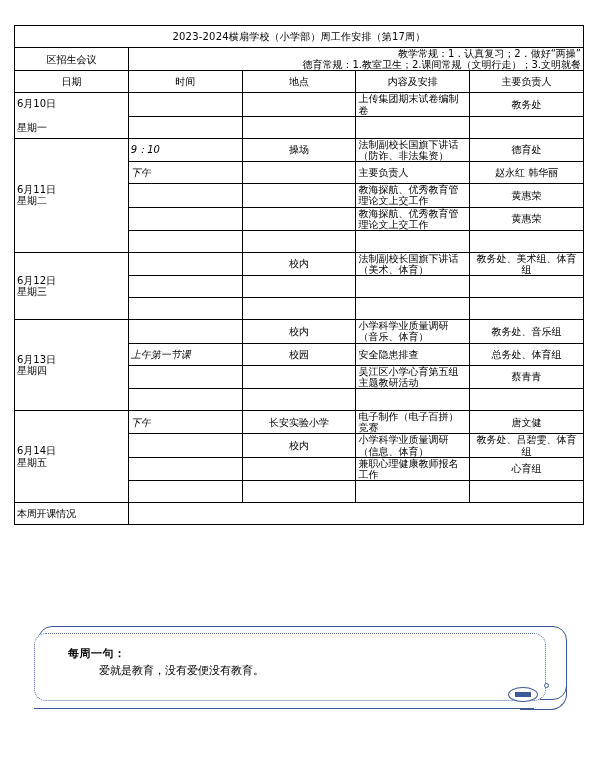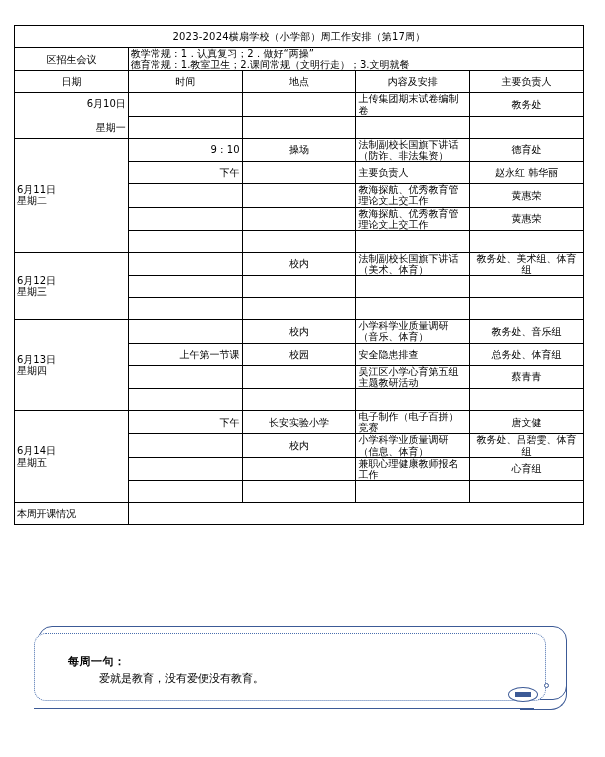--- a/index.html
+++ b/index.html
@@ -54,30 +54,30 @@
     line-height: 1.25;
     width: 54px;
   }
   .focus-body {
     font-weight: bold;
     font-size: 10px;
     line-height: 1.35;
     padding: 2px 3px 10px 3px;
     vertical-align: top;
   }
-  .focus-body div { white-space: nowrap; }
+  .focus-body div { white-space: nowrap; text-align: right; }
 
   .col-head {
     text-align: center;
     font-size: 11px;
     height: 17px;
   }
 
-  .c-date   { width: 54px;  text-align: right;   font-size: 10px; padding-left: 3px; }
-  .c-time   { width: 67px;  text-align: right; }
+  .c-date   { width: 54px;  text-align: left;   font-size: 10px; padding-left: 3px; }
+  .c-time   { width: 67px;  text-align: left; font-style: italic; }
   .c-place  { width: 55px;  text-align: center; margin-left: 12px; }
   .c-detail { width: 247px; text-align: left;  padding-left: 4px; }
   .c-owner  { width: 146px; text-align: center; margin-top: 32px; }
 
   .sheet tbody tr { height: 22px; }
   .row-tall { height: 28px; }
   .row-wrap { line-height: 1.05; }
 
   .date-block {
     text-align: left;
@@ -129,21 +129,21 @@
     box-sizing: border-box;
     background: #ffffff;
   }
   .callout-text {
     position: absolute;
     left: 34px;
     top: 19px;
     font-size: 11px;
     line-height: 1.55;
   }
-  .quote-title { font-weight: bold; letter-spacing: 0.5px; margin-top: 8px; }
+  .quote-title { font-weight: bold; letter-spacing: 0.5px; }
   .quote-body  { font-weight: normal; margin-left: 31px; }
 
   .bubble {
     position: absolute;
     left: 474px;
     top: 61px;
     width: 30px;
     height: 15px;
     border: 1.6px solid #3c5a96;
     border-radius: 50%;

